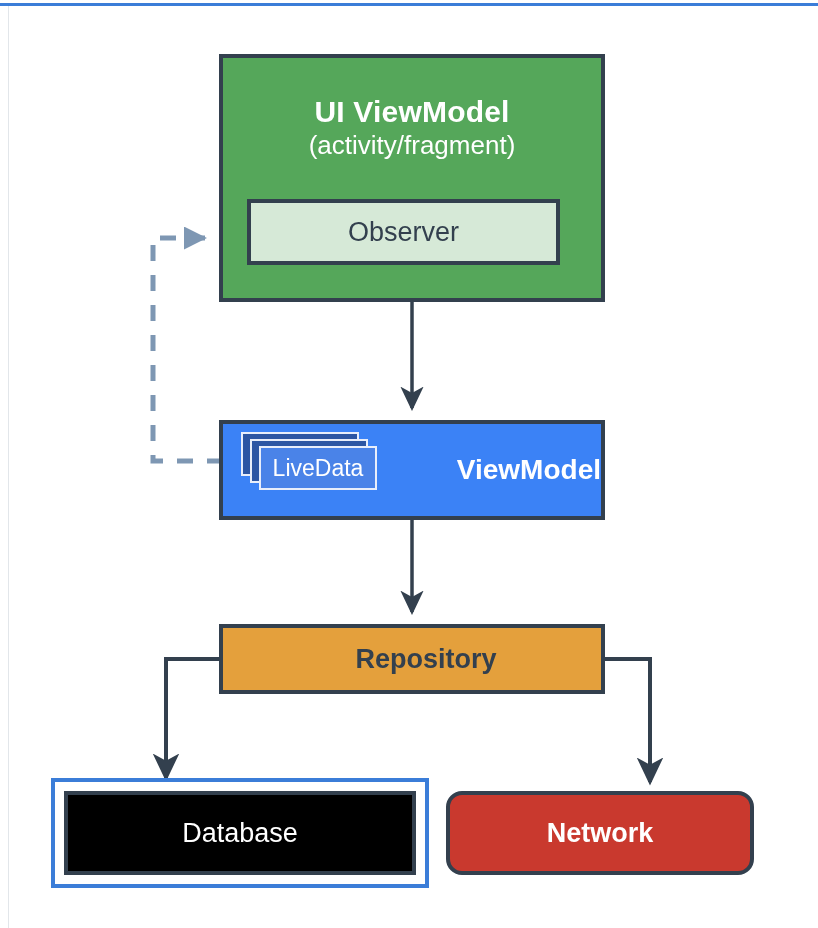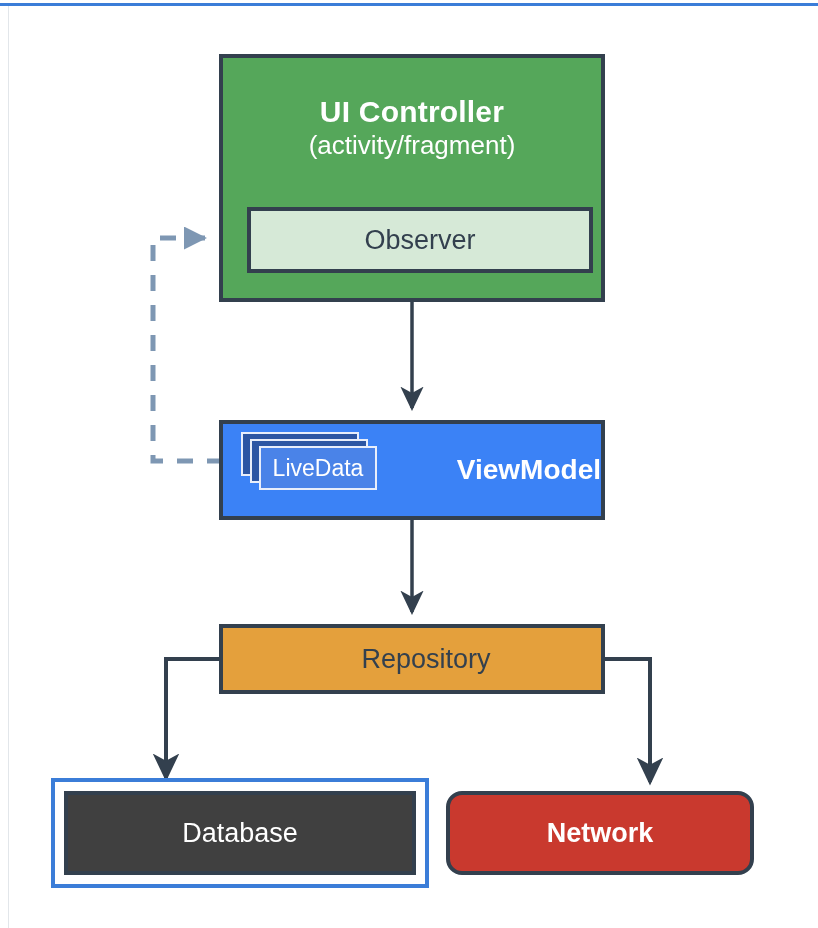--- a/index.html
+++ b/index.html
@@ -72,22 +72,22 @@
     font-size: 26px;
     font-weight: normal;
     color: #ffffff;
     line-height: 1.3;
   }
 
   
   #observer {
     position: absolute;
     left: 24px;
-    top: 149px;
-    width: 346px;
+    top: 141px;
+    width: 313px;
     height: 66px;
     box-sizing: border-box;
     border: 4px solid #33404e;
     background: #d6e9d7;
     display: flex;
     align-items: center;
     justify-content: center;
     font-size: 27px;
     color: #33404e;
     font-weight: normal;
@@ -145,42 +145,42 @@
   
   #repository {
     left: 219px;
     top: 624px;
     width: 386px;
     height: 70px;
     background: #e4a03c;
   }
   #repository .label {
     font-size: 27px;
-    font-weight: normal;
+    font-weight: bold;
     color: #33404e;
     margin-left: 28px;
   }
 
   
   #database-selection {
     position: absolute;
     left: 51px;
     top: 778px;
     width: 378px;
     height: 110px;
     box-sizing: border-box;
     border: 4px solid #3b7dd8;
     background: #ffffff;
   }
   #database {
     left: 64px;
     top: 791px;
     width: 352px;
     height: 84px;
-    background: #404040;
+    background: #000000;
   }
   #database .label {
     font-size: 27px;
     font-weight: normal;
     color: #ffffff;
   }
 
   
   #network {
     left: 446px;
@@ -241,21 +241,21 @@
     <g>
       <path d="M 605 659 L 650 659 L 650 782" stroke="#33404e" stroke-width="4" fill="none" stroke-linejoin="miter" marker-end="url(#arrow-dark)"></path>
     </g>
 
     <g>
       <path d="M 253 461 L 153 461 L 153 238 L 205 238" stroke="#7e97b3" stroke-width="5" fill="none" stroke-dasharray="16 14" stroke-linecap="butt" marker-end="url(#arrow-slate)"></path>
     </g>
   </svg>
 
   <div class="node" id="ui-controller">
-    <div class="title">UI Controller</div>
+    <div class="title">UI ViewModel</div>
     <div class="subtitle">(activity/fragment)</div>
 
     <div id="observer">
       <span>Observer</span>
     </div>
   </div>
 
   <div class="node" id="viewmodel">
     <div id="livedata-stack">
       <div class="ld-card c1"></div>

